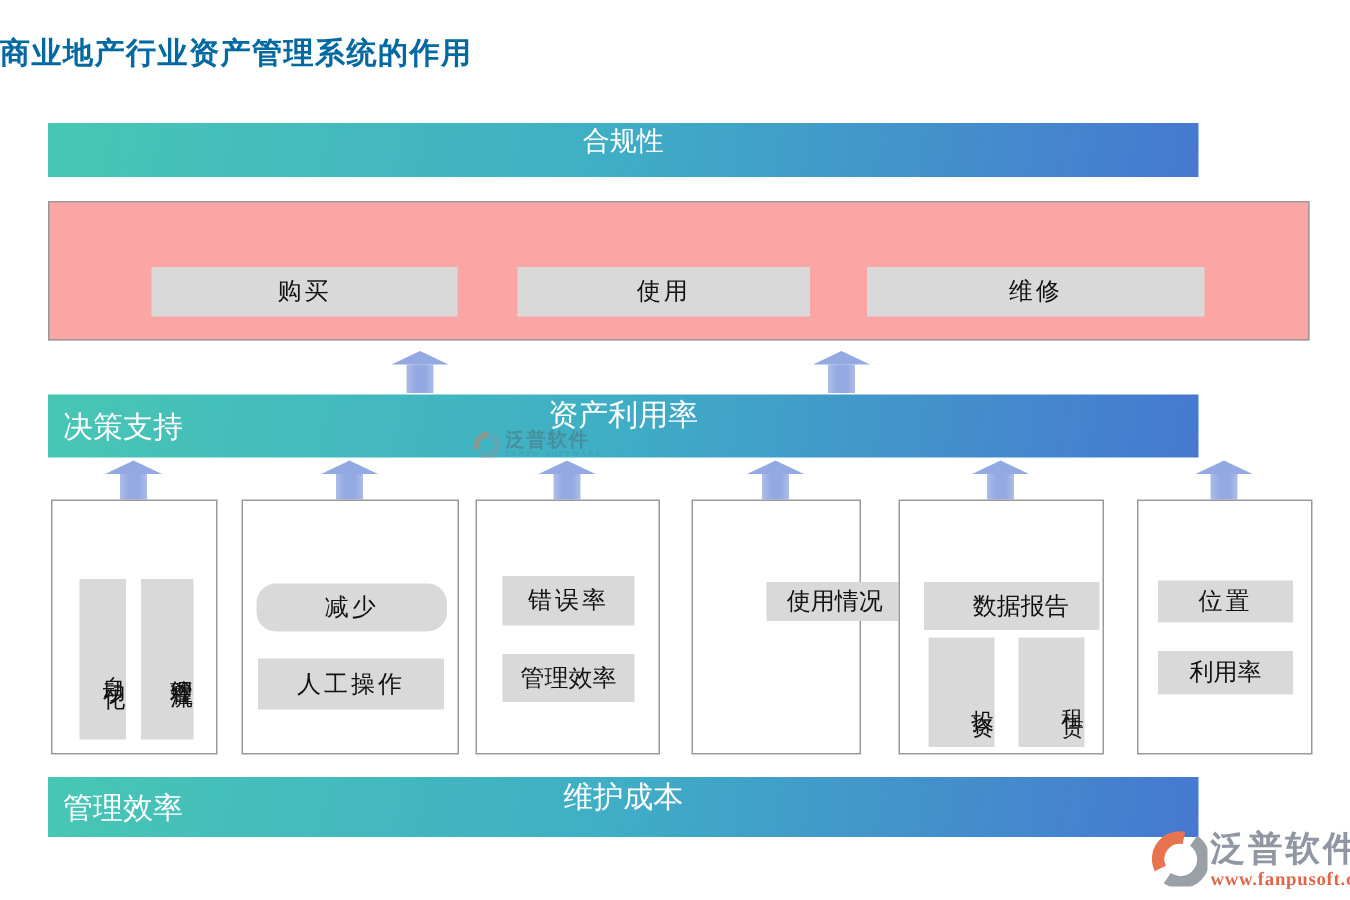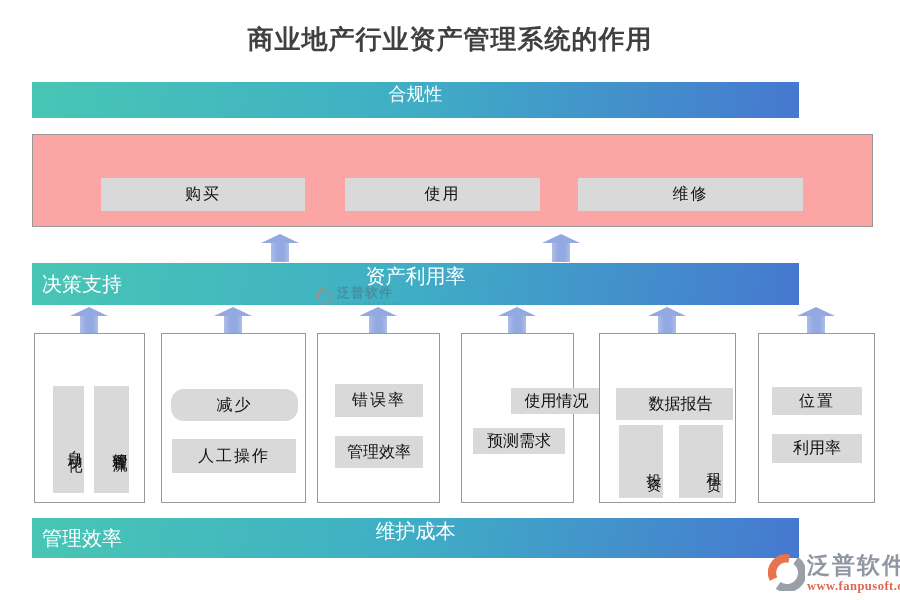--- a/index.html
+++ b/index.html
@@ -1,19 +1,19 @@
 <!DOCTYPE html>
 <html><head>
 <meta charset="utf-8">
 <style>
   html,body{margin:0;padding:0;background:#fff;}
   .stage{position:relative;width:900px;height:600px;background:#ffffff;overflow:hidden;
          font-family:"Liberation Serif","DejaVu Serif",serif;}
-  .title{position:absolute;top:22px;left:0;width:100%;text-align:center;
-         font-size:26px;font-weight:bold;color:#404040;letter-spacing:1px;}
+  .title{position:absolute;top:22px;left:0;width:100%;text-align:left;
+         font-size:20px;font-weight:bold;color:#0369a1;letter-spacing:1px;}
   .bar{position:absolute;left:32px;width:767px;
        background:linear-gradient(100deg,#48c6b4 0%,#3fafc5 48%,#4678d0 100%);
        color:#ffffff;display:flex;justify-content:center;
        font-weight:normal;}
   .bar-top{top:82px;height:36px;font-size:18px;}
   .bar-mid{top:263px;height:42px;font-size:20px;}
   .bar-bottom{top:518px;height:40px;font-size:20px;}
   .bar-left-label{position:absolute;left:10px;top:0;height:100%;display:flex;align-items:center;}
   .whitebox{position:absolute;left:32px;top:134px;width:841px;height:93px;
             background:#fca5a5;border:1px solid #999;box-sizing:border-box;}
@@ -119,21 +119,20 @@
     <div class="chip" style="left:10px;top:105px;width:124px;height:34px;">人工操作</div>
   </div>
 
   <div class="factor" style="left:317px;width:123px;">
     <div class="chip" style="left:17px;top:50px;width:88px;height:33px;">错误率</div>
     <div class="chip" style="left:17px;top:102px;width:88px;height:32px;letter-spacing:0;">管理效率</div>
   </div>
 
   <div class="factor" style="left:461px;width:113px;">
     <div class="chip" style="left:11px;top:54px;width:91px;height:26px;letter-spacing:0;margin-left:38px;">使用情况</div>
-    <div class="chip" style="left:11px;top:94px;width:92px;height:26px;letter-spacing:0;">预测需求</div>
   </div>
 
   <div class="factor" style="left:599px;width:137px;">
     <div class="chip" style="left:16px;top:54px;width:105px;height:32px;letter-spacing:0;padding-left:12px;">数据报告</div>
     <div class="v-chip" style="left:19px;top:91px;width:44px;height:73px;padding-top:6px;">投资</div>
     <div class="v-chip" style="left:79px;top:91px;width:44px;height:73px;padding-top:6px;">租赁</div>
   </div>
 
   <div class="factor" style="left:758px;width:117px;">
     <div class="chip" style="left:13px;top:53px;width:90px;height:28px;">位置</div>

